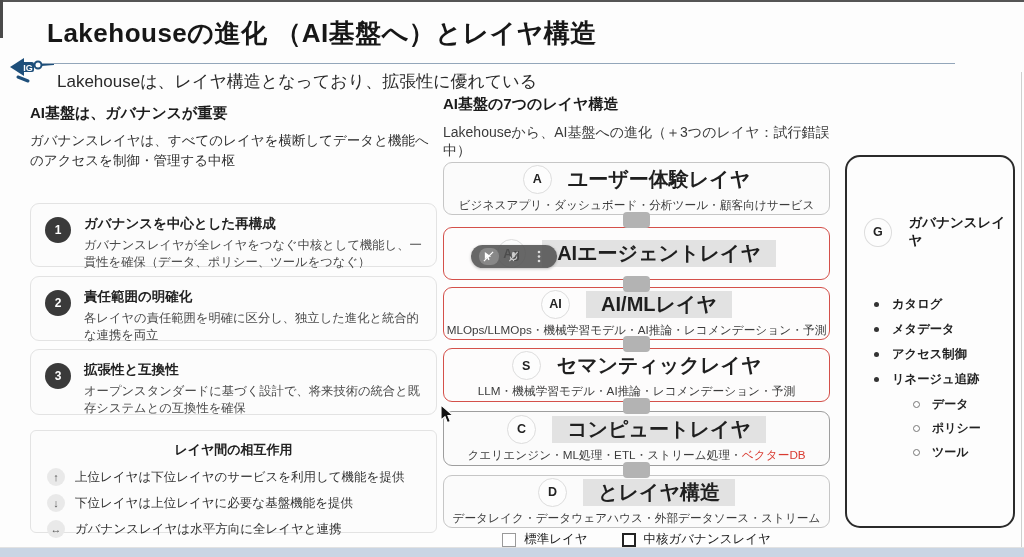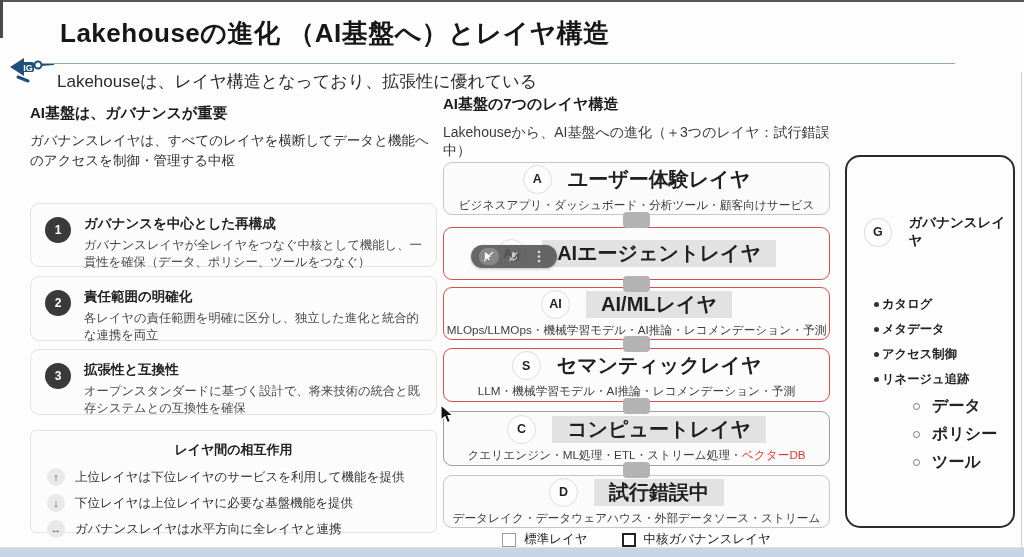--- a/index.html
+++ b/index.html
@@ -10,21 +10,21 @@
   }
   .screen{position:absolute;inset:0;width:1024px;height:557px;background:#fdfdfd;}
 
   
   .edge-top{position:absolute;left:0;top:0;width:1024px;height:2px;background:#555;z-index:40;}
   .edge-left{position:absolute;left:0;top:0;width:3px;height:38px;background:#4a4a4a;z-index:40;}
   .edge-right{position:absolute;right:2px;top:72px;width:1px;height:476px;background:#cfcfcf;}
   .bottom-bar{position:absolute;left:0;bottom:0;width:1024px;height:9px;background:#c9d5e4;border-top:1px solid #e2e2e2;z-index:30;}
 
   
-  .page-title{position:absolute;left:60px;top:16px;font-size:26px;font-weight:bold;color:#171717;letter-spacing:.5px;}
+  .page-title{position:absolute;left:47px;top:16px;font-size:26px;font-weight:bold;color:#171717;letter-spacing:.5px;}
   .logo{position:absolute;left:8px;top:50px;width:46px;height:38px;}
   .divider{position:absolute;left:42px;top:63px;width:913px;height:1px;background:#93a6ba;}
   .subtitle{position:absolute;left:57px;top:70px;font-size:17px;color:#2a2a2a;}
 
   
   .left-col{position:absolute;left:30px;top:104px;width:407px;}
   .left-heading{font-size:15px;font-weight:bold;color:#1c1c1c;margin:0 0 8px 0;}
   .left-desc{font-size:13.5px;line-height:1.45;color:#333;margin:0;width:400px;}
   .card{position:absolute;left:30px;width:407px;background:#fcfcfc;border:1px solid #e3e3e3;border-radius:9px;box-sizing:border-box;padding:11px 14px 10px 14px;}
   .card.p1{top:203px;height:64px;}
@@ -67,26 +67,26 @@
   .legend-swatch.standard{border:1.5px solid #9a9a9a;}
   .legend-swatch.core{border:2.5px solid #222;}
   .legend-label{font-size:12.5px;color:#222;}
 
   
   .gov-box{position:absolute;left:845px;top:155px;width:170px;height:373px;box-sizing:border-box;
     border:2px solid #2b2b2b;border-radius:15px;background:#fdfdfd;}
   .gov-head{display:flex;align-items:center;gap:17px;margin:57px 0 0 17px;}
   .gov-title{font-size:13.5px;font-weight:bold;color:#1d1d1d;}
   .gov-list{margin:46px 0 0 0;}
-  .gov-item{display:flex;align-items:center;gap:3px;margin:0 0 8px 27px;}
+  .gov-item{display:flex;align-items:center;gap:13px;margin:0 0 8px 27px;}
   .dot{width:5px;height:5px;border-radius:50%;background:#333;flex:0 0 auto;}
   .gov-item-label{font-size:12.3px;font-weight:bold;color:#222;}
   .gov-subitem{display:flex;align-items:center;gap:12px;margin:0 0 7px 66px;}
   .circ{width:5px;height:5px;border-radius:50%;border:1px solid #777;background:#fff;flex:0 0 auto;}
-  .gov-subitem-label{font-size:16px;font-weight:bold;color:#222;}
+  .gov-subitem-label{font-size:12px;font-weight:bold;color:#222;}
 
   
   .float-toolbar{position:absolute;left:471px;top:245px;width:76px;height:23px;background:rgba(82,82,82,.88);
     border-radius:12px;display:flex;align-items:center;justify-content:space-around;padding:0 5px;z-index:20;box-shadow:0 1px 3px rgba(0,0,0,.25);}
   .tb-btn{width:20px;height:17px;border-radius:8px;display:flex;align-items:center;justify-content:center;cursor:pointer;}
   .tb-btn.lit{background:rgba(255,255,255,.22);}
   .cursor{position:absolute;left:440px;top:404px;z-index:25;}
 </style>
 </head>
 <body>
@@ -197,21 +197,21 @@
       <span class="badge">C</span>
       <span class="layer-title hl">コンピュートレイヤ</span>
     </div>
     <div class="layer-desc"><span>クエリエンジン・ML処理・ETL・ストリーム処理・</span><span class="red-text">ベクターDB</span></div>
   </div>
   <div class="connector" style="top:462px;"></div>
 
   <div class="layer standard" style="top:475px;height:53px;">
     <div class="layer-head">
       <span class="badge">D</span>
-      <span class="layer-title hl">試行錯誤中</span>
+      <span class="layer-title hl">とレイヤ構造</span>
     </div>
     <div class="layer-desc">データレイク・データウェアハウス・外部データソース・ストリーム</div>
   </div>
 
   <div class="legend">
     <div class="legend-item">
       <span class="legend-swatch standard"></span>
       <span class="legend-label">標準レイヤ</span>
     </div>
     <div class="legend-item">

